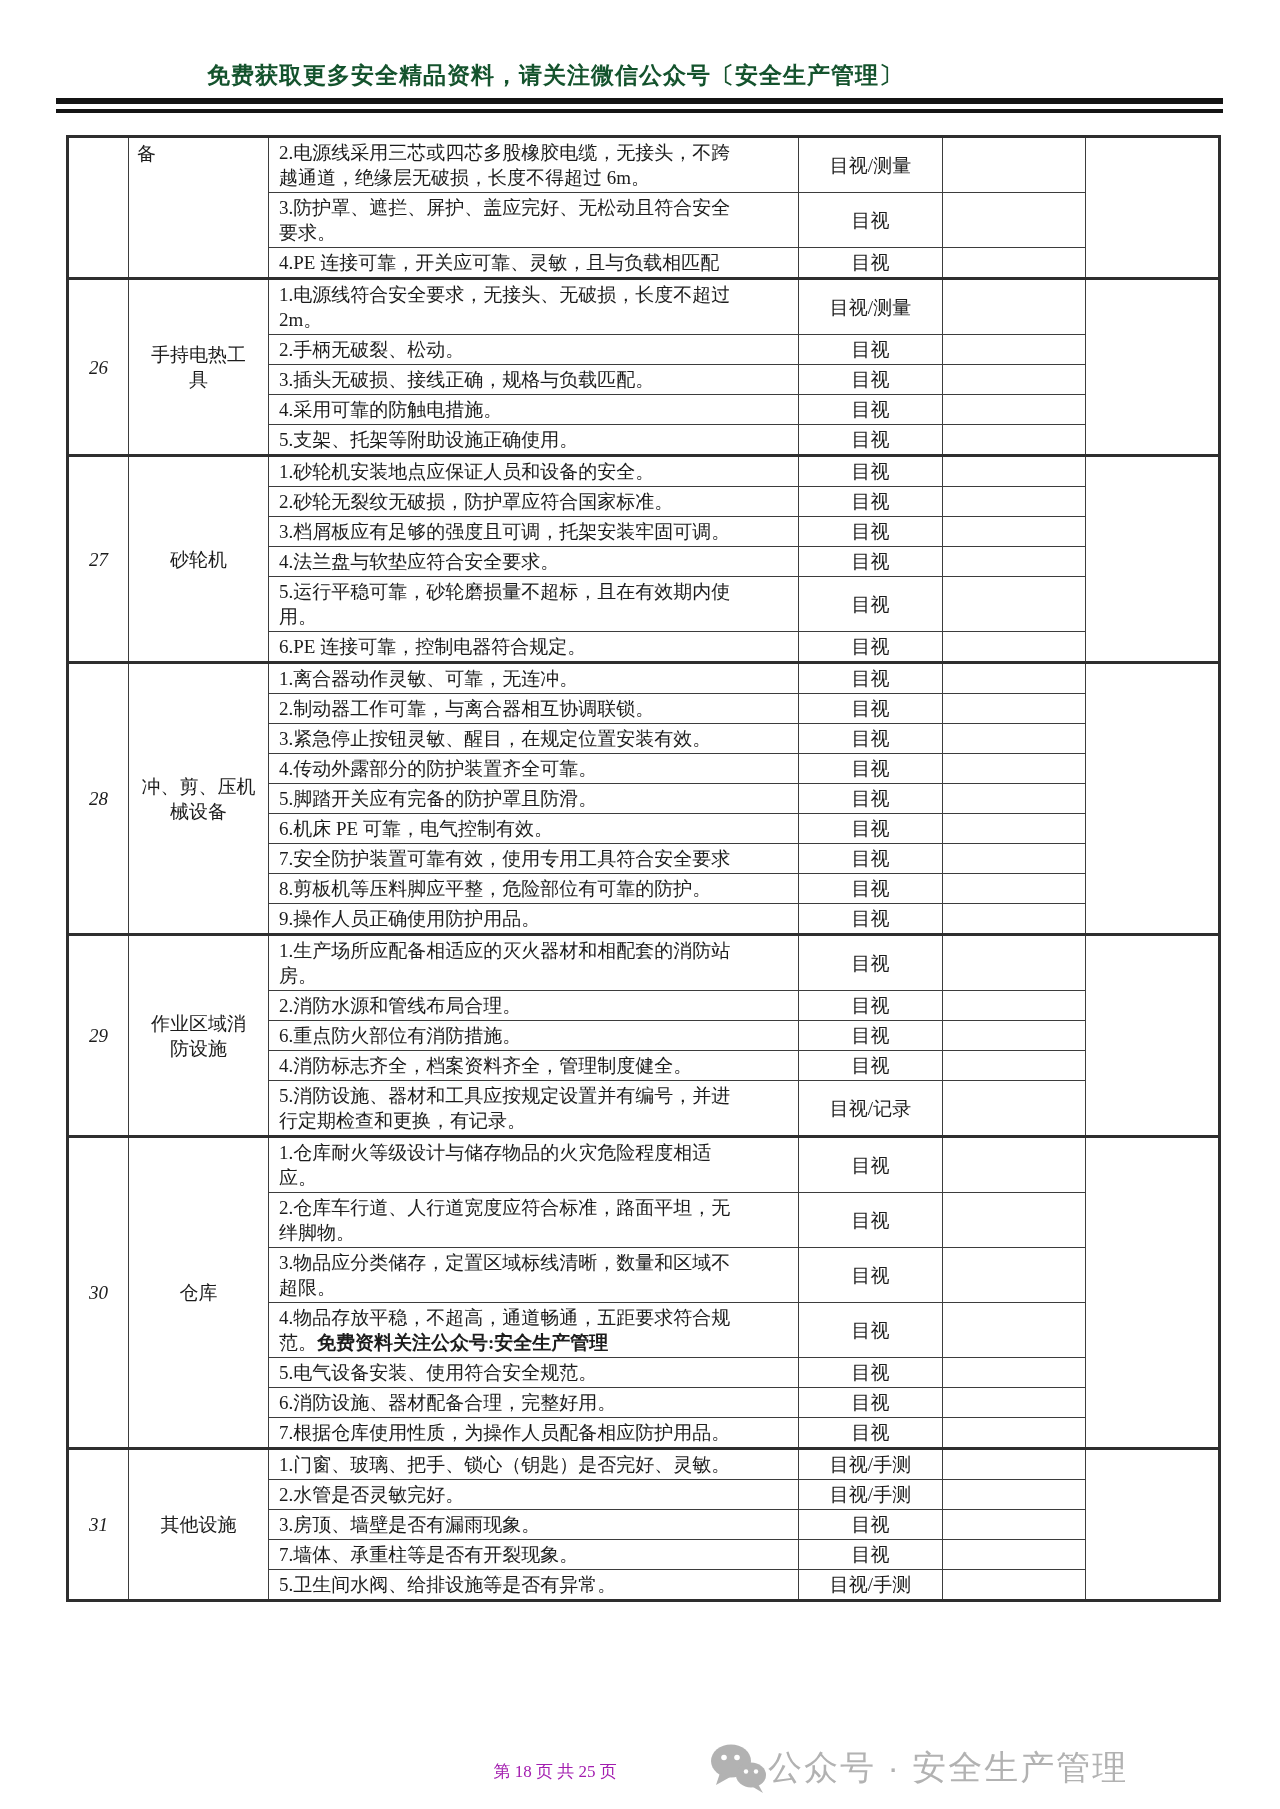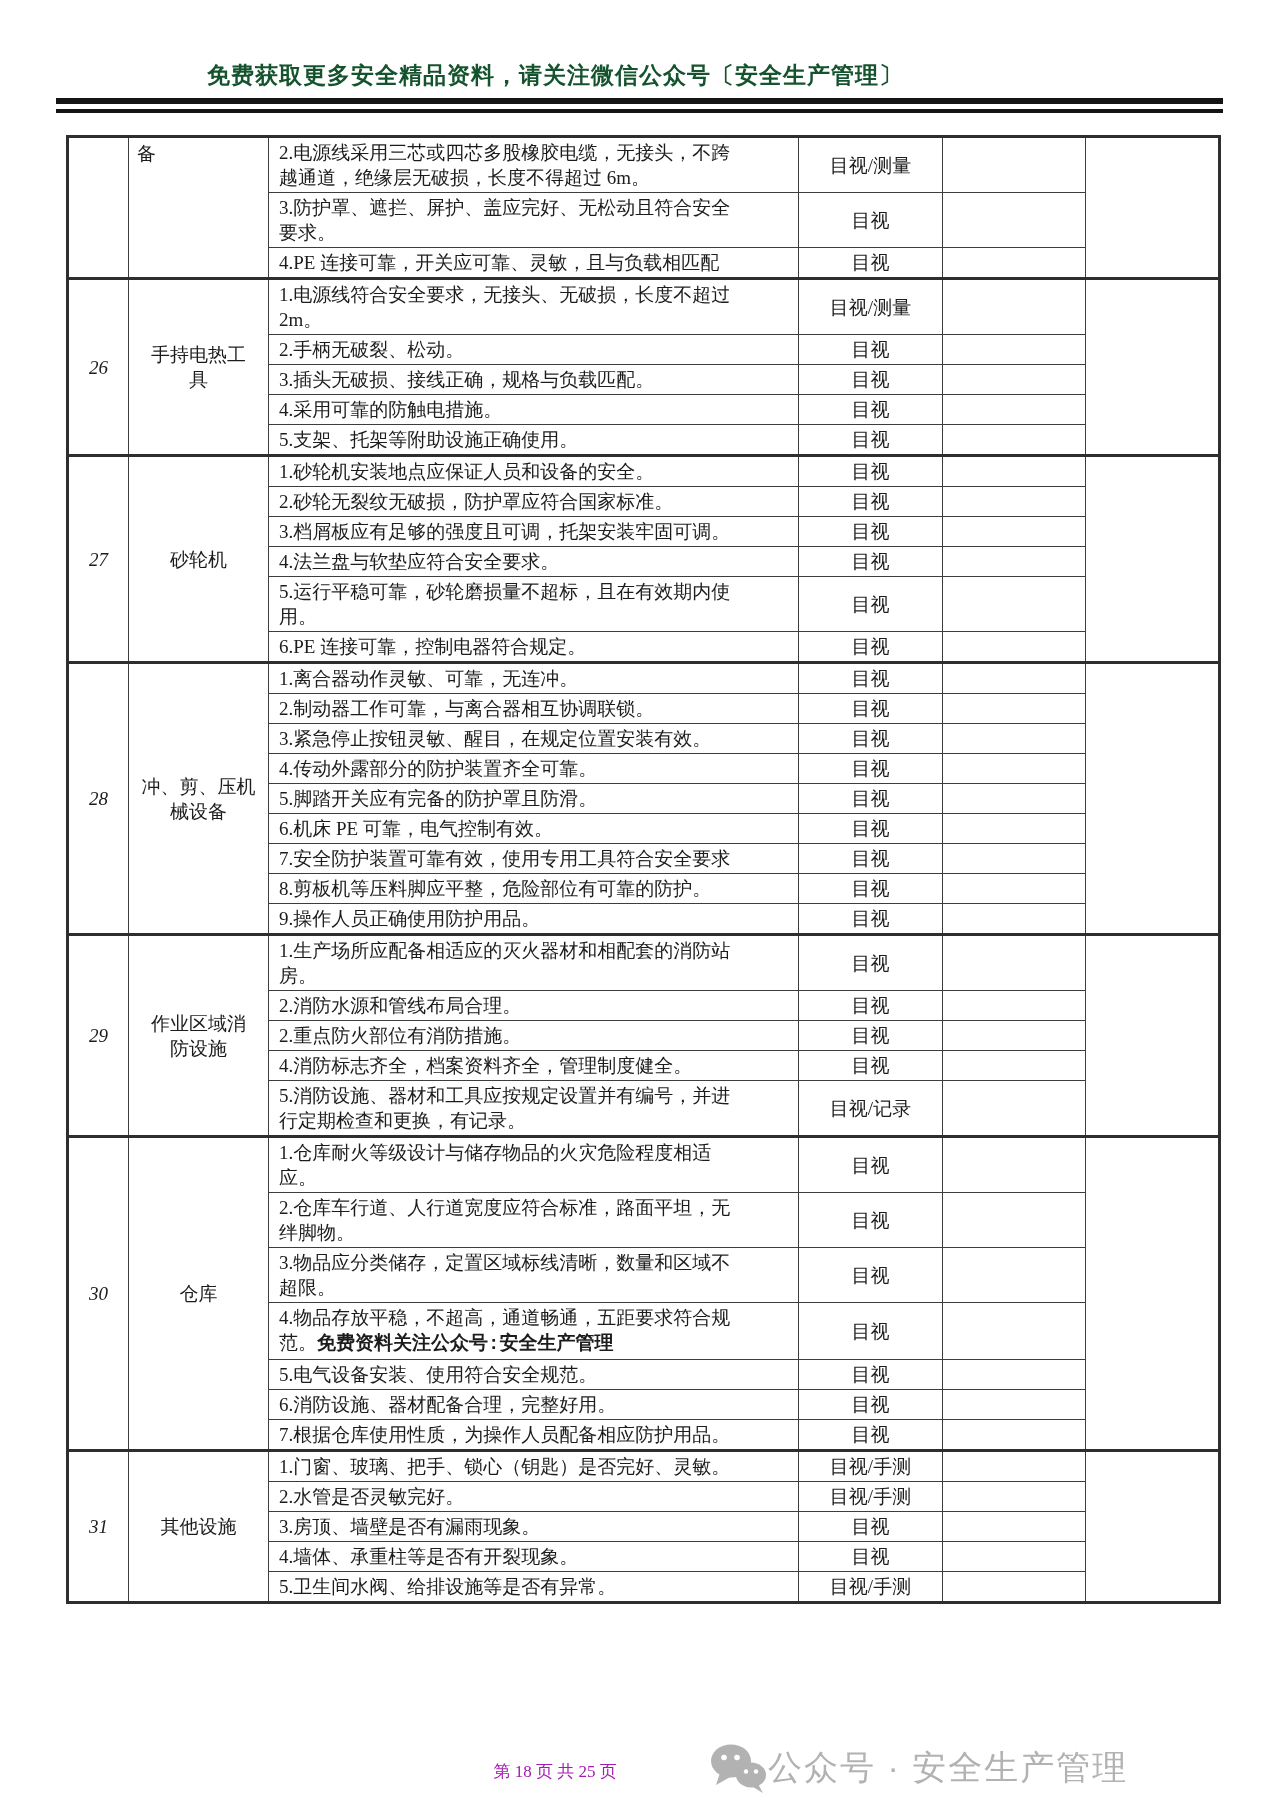--- a/index.html
+++ b/index.html
@@ -39,21 +39,21 @@
     line-height:25px;
     padding:2px 10px;
     overflow:hidden;
   }
   tr.block-start td { border-top:3px solid #2e2e2e; }
   td.c-no   { text-align:center; padding:2px 2px;font-style:italic; }
   td.c-name { text-align:center; padding:2px 12px; white-space:pre-line; }
   td.c-name.name-top { vertical-align:top; text-align:left; padding:3px 4px 3px 8px; }
   td.c-item { text-align:left; white-space:pre-line; }
   td.c-item b {
-    font-family:Liberation Mono, monospace;
+    font-family:Liberation Serif, serif;
     font-weight:bold;
     text-align:right;
   }
   td.c-method { text-align:center; font-size:18px; }
   td.c-result, td.c-remark { background:#ffffff; }
   
   .page-num {
     position:absolute; top:1760px; left:60px; width:990px;
     text-align:center; font-size:17px; color:#a21caf;
   }
@@ -225,21 +225,21 @@
         <td class="c-method">目视</td>
         <td class="c-result"></td>
         <td class="c-remark" rowspan="5"></td>
       </tr>
       <tr>
         <td class="c-item">2.消防水源和管线布局合理。</td>
         <td class="c-method">目视</td>
         <td class="c-result"></td>
       </tr>
       <tr>
-        <td class="c-item">2.重点防火部位有消防措施。</td>
+        <td class="c-item">6.重点防火部位有消防措施。</td>
         <td class="c-method">目视</td>
         <td class="c-result"></td>
       </tr>
       <tr>
         <td class="c-item">4.消防标志齐全，档案资料齐全，管理制度健全。</td>
         <td class="c-method">目视</td>
         <td class="c-result"></td>
       </tr>
       <tr>
         <td class="c-item">5.消防设施、器材和工具应按规定设置并有编号，并进
@@ -301,21 +301,21 @@
         <td class="c-item">2.水管是否灵敏完好。</td>
         <td class="c-method">目视/手测</td>
         <td class="c-result"></td>
       </tr>
       <tr>
         <td class="c-item">3.房顶、墙壁是否有漏雨现象。</td>
         <td class="c-method">目视</td>
         <td class="c-result"></td>
       </tr>
       <tr>
-        <td class="c-item">4.墙体、承重柱等是否有开裂现象。</td>
+        <td class="c-item">7.墙体、承重柱等是否有开裂现象。</td>
         <td class="c-method">目视</td>
         <td class="c-result"></td>
       </tr>
       <tr>
         <td class="c-item">5.卫生间水阀、给排设施等是否有异常。</td>
         <td class="c-method">目视/手测</td>
         <td class="c-result"></td>
       </tr>
     </tbody>
 </table>

